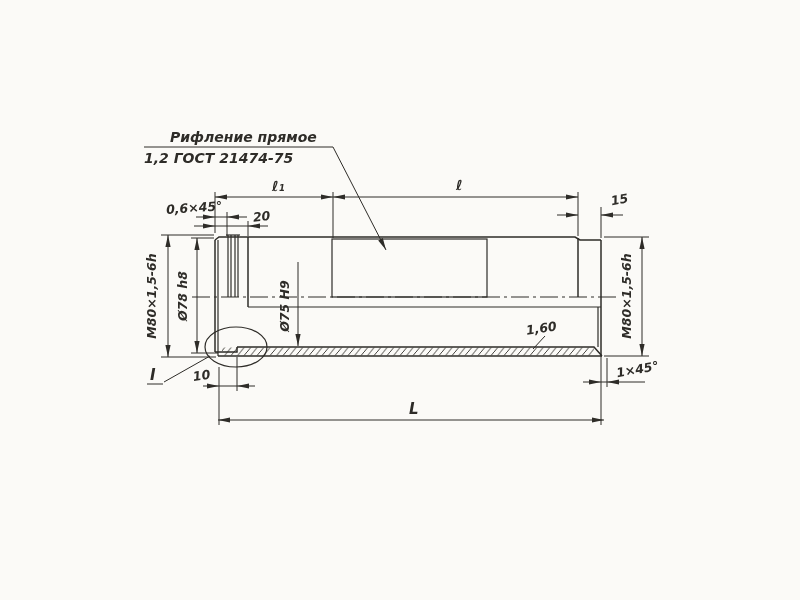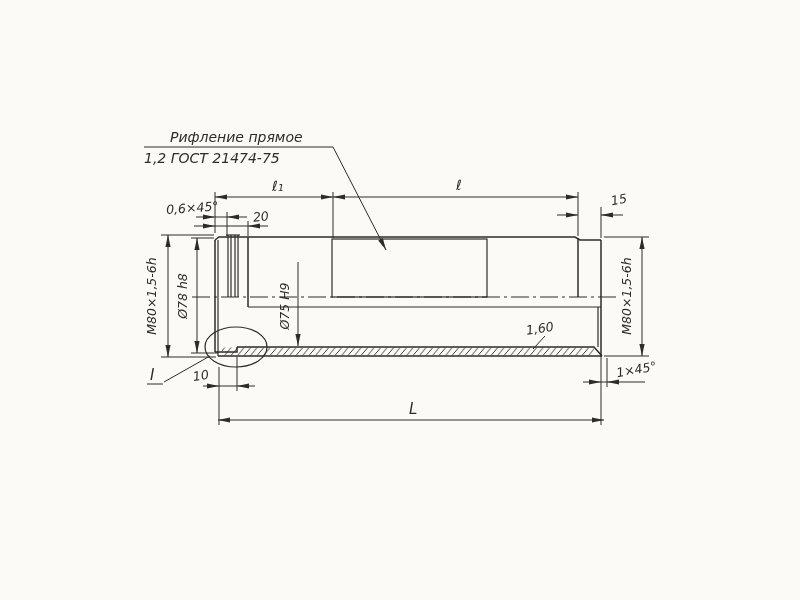--- a/index.html
+++ b/index.html
@@ -4,21 +4,21 @@
 <style>
   :root{
     --paper:#fbfaf7;
     --ink:#2e2c28;
   }
   html,body{margin:0;padding:0;}
   body{
     width:800px;height:600px;background:var(--paper);
     font-family:"DejaVu Sans",sans-serif;overflow:hidden;
   }
-  .canvas{width:800px;height:600px;}
+  .canvas{width:800px;height:600px;font-weight:bold;}
   svg{display:block;}
   .ink{stroke:var(--ink);fill:none;stroke-width:1.5;stroke-linecap:butt;stroke-linejoin:miter;}
   .med{stroke:var(--ink);fill:none;stroke-width:1.2;}
   .dim{stroke:var(--ink);fill:none;stroke-width:1;}
   .cl{stroke:var(--ink);fill:none;stroke-width:1;stroke-dasharray:18 4 3 4;}
   .ah{fill:var(--ink);stroke:none;}
   text{fill:var(--ink);font-family:"DejaVu Sans",sans-serif;font-style:italic;}
   .lbl{font-size:12.5px;}
   .note{font-size:14px;}
   .big{font-size:15px;}

